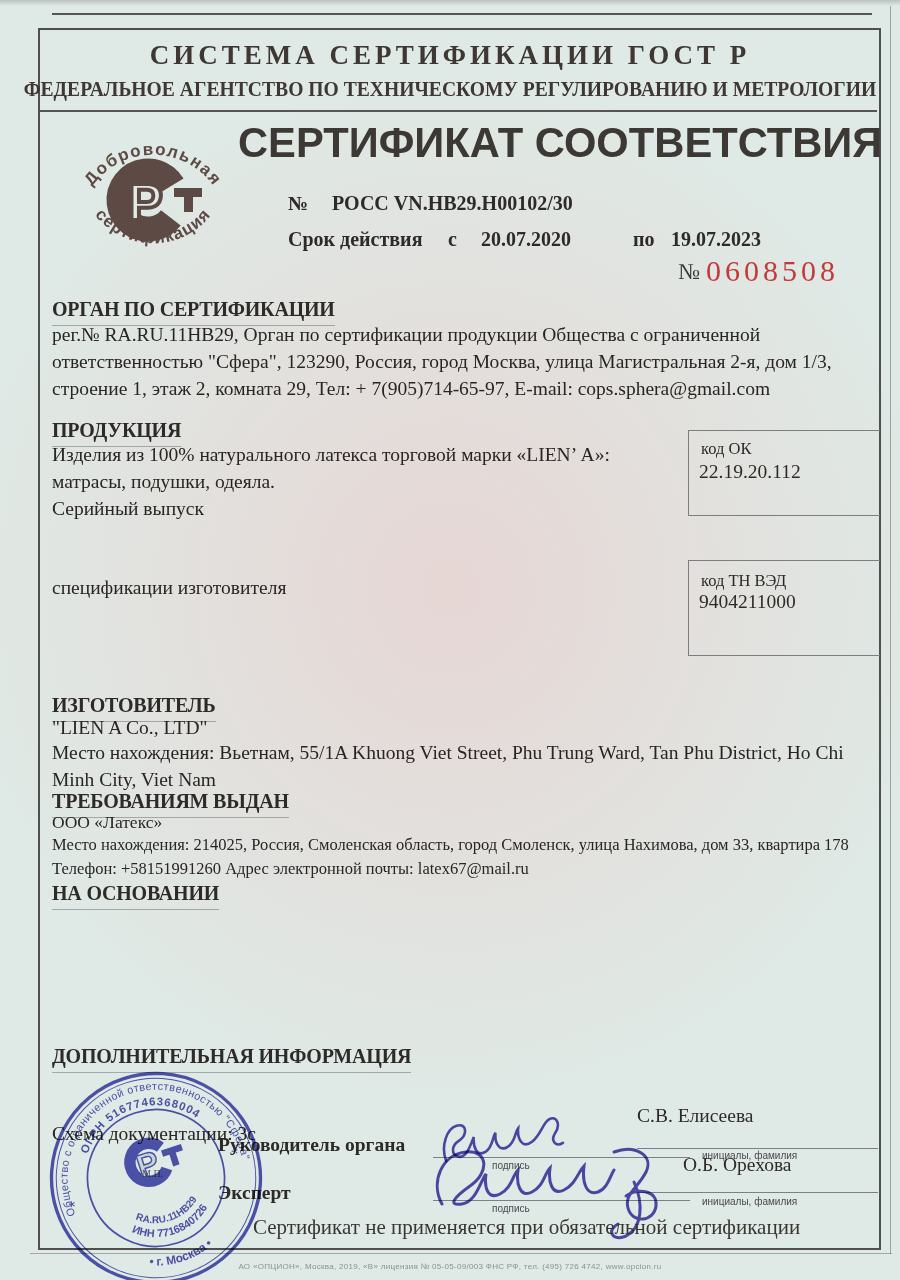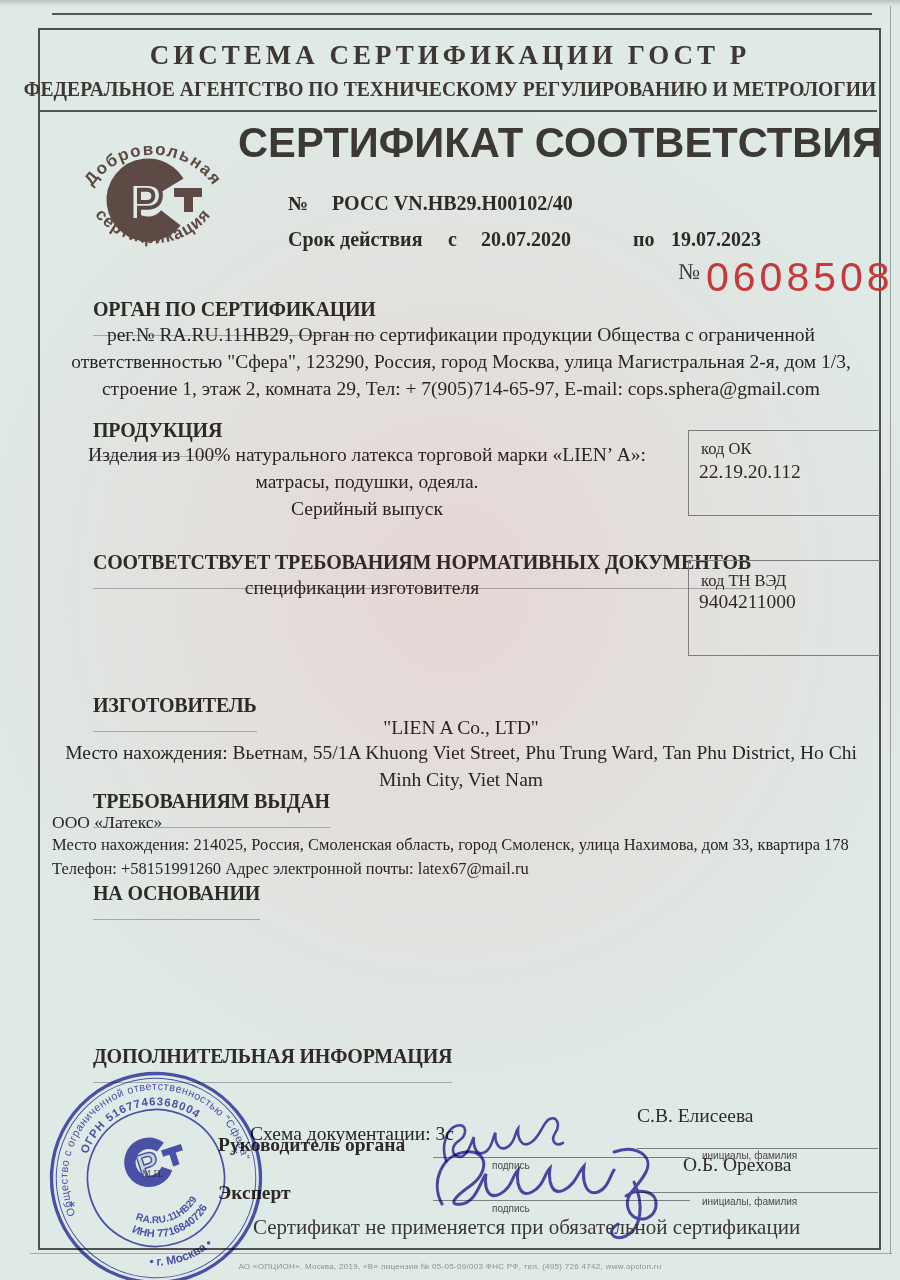--- a/index.html
+++ b/index.html
@@ -21,27 +21,27 @@
   .paper-edge-b{position:absolute;left:30px;top:1253px;width:862px;height:1px;background:rgba(90,90,95,.45);}
 
   .hline1{left:0;top:40px;width:900px;text-align:center;font-weight:bold;font-size:27px;
           letter-spacing:4px;color:#3e3734;}
   .hline2{left:0;top:78px;width:900px;text-align:center;font-weight:bold;font-size:20px;
           color:#3e3734;transform:scaleX(.98);}
   .title{left:238px;top:118px;width:620px;font-family:"Liberation Sans",sans-serif;
          font-weight:bold;font-size:43px;letter-spacing:0px;color:#3c3834;
          transform:scaleX(.97);transform-origin:left;white-space:nowrap;}
   .numrow{font-weight:bold;font-size:20px;color:#2e2a27;}
-  .rednum{font-family:Liberation Sans, sans-serif;font-size:41px;letter-spacing:4px;
+  .rednum{font-family:Liberation Serif, serif;font-size:30px;letter-spacing:4px;
           font-weight:normal;}
   .redlabel{font-size:23px;color:#3a3a3a;}
 
   .h{font-weight:bold;font-size:20px;color:#2e2a27;letter-spacing:-0.2px;}
-  .h span{border-bottom:1px solid rgba(70,70,85,.4);padding-bottom:15px;margin-left:41px;}
-  .body-text{font-size:19.5px;line-height:27px;color:#292524;text-align:center;}
+  .h span{border-bottom:1px solid rgba(70,70,85,.4);padding-bottom:5px;}
+  .body-text{font-size:19.5px;line-height:27px;color:#292524;}
   .small-text{font-size:16.5px;line-height:24px;color:#292524;}
 
   .codebox{position:absolute;border:1px solid #7d7d85;border-right:none;background:transparent;}
   .codebox .lbl{font-size:16.5px;color:#2e2a27;}
   .codebox .val{font-size:19.5px;color:#2e2a27;}
 
   .sig-line{position:absolute;border-top:1px solid rgba(70,70,80,.65);height:0;}
   .cap{position:absolute;font-family:"Liberation Sans",sans-serif;font-size:10px;color:#4a4a50;text-align:center;}
   .role{font-weight:bold;font-size:19.5px;color:#2e2a27;}
   .name{font-size:19.5px;color:#2e2a27;}
@@ -80,21 +80,21 @@
       <circle cx="90" cy="84" r="29" fill="none" stroke="#5e4a44" stroke-width="25" stroke-dasharray="147 36" transform="rotate(38 90 84)"></circle>
       <text x="70" y="104" font-family="'Liberation Serif',serif" font-size="52" font-weight="bold" fill="#e2ebe7" stroke="#5e4a44" stroke-width="4">Р</text>
       <rect x="116" y="72" width="28" height="9" fill="#5e4a44"></rect>
       <rect x="126" y="79" width="9" height="17" fill="#5e4a44"></rect>
     </g>
   </svg>
 
   <div class="abs title">СЕРТИФИКАТ СООТВЕТСТВИЯ</div>
 
   <div class="abs numrow" style="left:288px;top:192px">№</div>
-  <div class="abs numrow" style="left:332px;top:192px">РОСС VN.HB29.H00102/40</div>
+  <div class="abs numrow" style="left:332px;top:192px">РОСС VN.HB29.H00102/30</div>
 
   <div class="abs numrow" style="left:288px;top:228px">Срок действия</div>
   <div class="abs numrow" style="left:448px;top:228px">с</div>
   <div class="abs numrow" style="left:481px;top:228px">20.07.2020</div>
   <div class="abs numrow" style="left:633px;top:228px">по</div>
   <div class="abs numrow" style="left:671px;top:228px">19.07.2023</div>
 
   <div class="abs redlabel" style="left:678px;top:259px">№</div>
   <div class="abs rednum" style="left:706px;top:254px;color:#c5393b">0608508</div>
 
@@ -106,22 +106,20 @@
     <span>ПРОДУКЦИЯ</span></div>
   <div class="abs body-text" style="left:52px;top:441px;width:630px">Изделия из 100% натурального латекса торговой марки «LIEN’ А»:</div>
   <div class="abs body-text" style="left:52px;top:468px;width:630px">матрасы, подушки, одеяла.</div>
   <div class="abs body-text" style="left:52px;top:495px;width:630px">Серийный выпуск</div>
 
   <div class="codebox" style="left:688px;top:430px;width:191px;height:84px">
     <div class="lbl" style="margin:8px 0 1px 12px">код ОК</div>
     <div class="val" style="margin:2px 0 0 10px">22.19.20.112</div>
   </div>
 
-  <div class="abs h" style="left:52px;top:551px">
-    <span>СООТВЕТСТВУЕТ ТРЕБОВАНИЯМ НОРМАТИВНЫХ ДОКУМЕНТОВ</span></div>
   <div class="abs body-text" style="left:52px;top:574px;width:620px">спецификации изготовителя</div>
 
   <div class="codebox" style="left:688px;top:560px;width:191px;height:94px">
     <div class="lbl" style="margin:10px 0 0 12px">код ТН ВЭД</div>
     <div class="val" style="margin:0 0 0 10px">9404211000</div>
   </div>
 
   <div class="abs h" style="left:52px;top:694px">
     <span>ИЗГОТОВИТЕЛЬ</span></div>
   <div class="abs body-text" style="left:52px;top:714px;width:818px">"LIEN A Co., LTD"</div>

